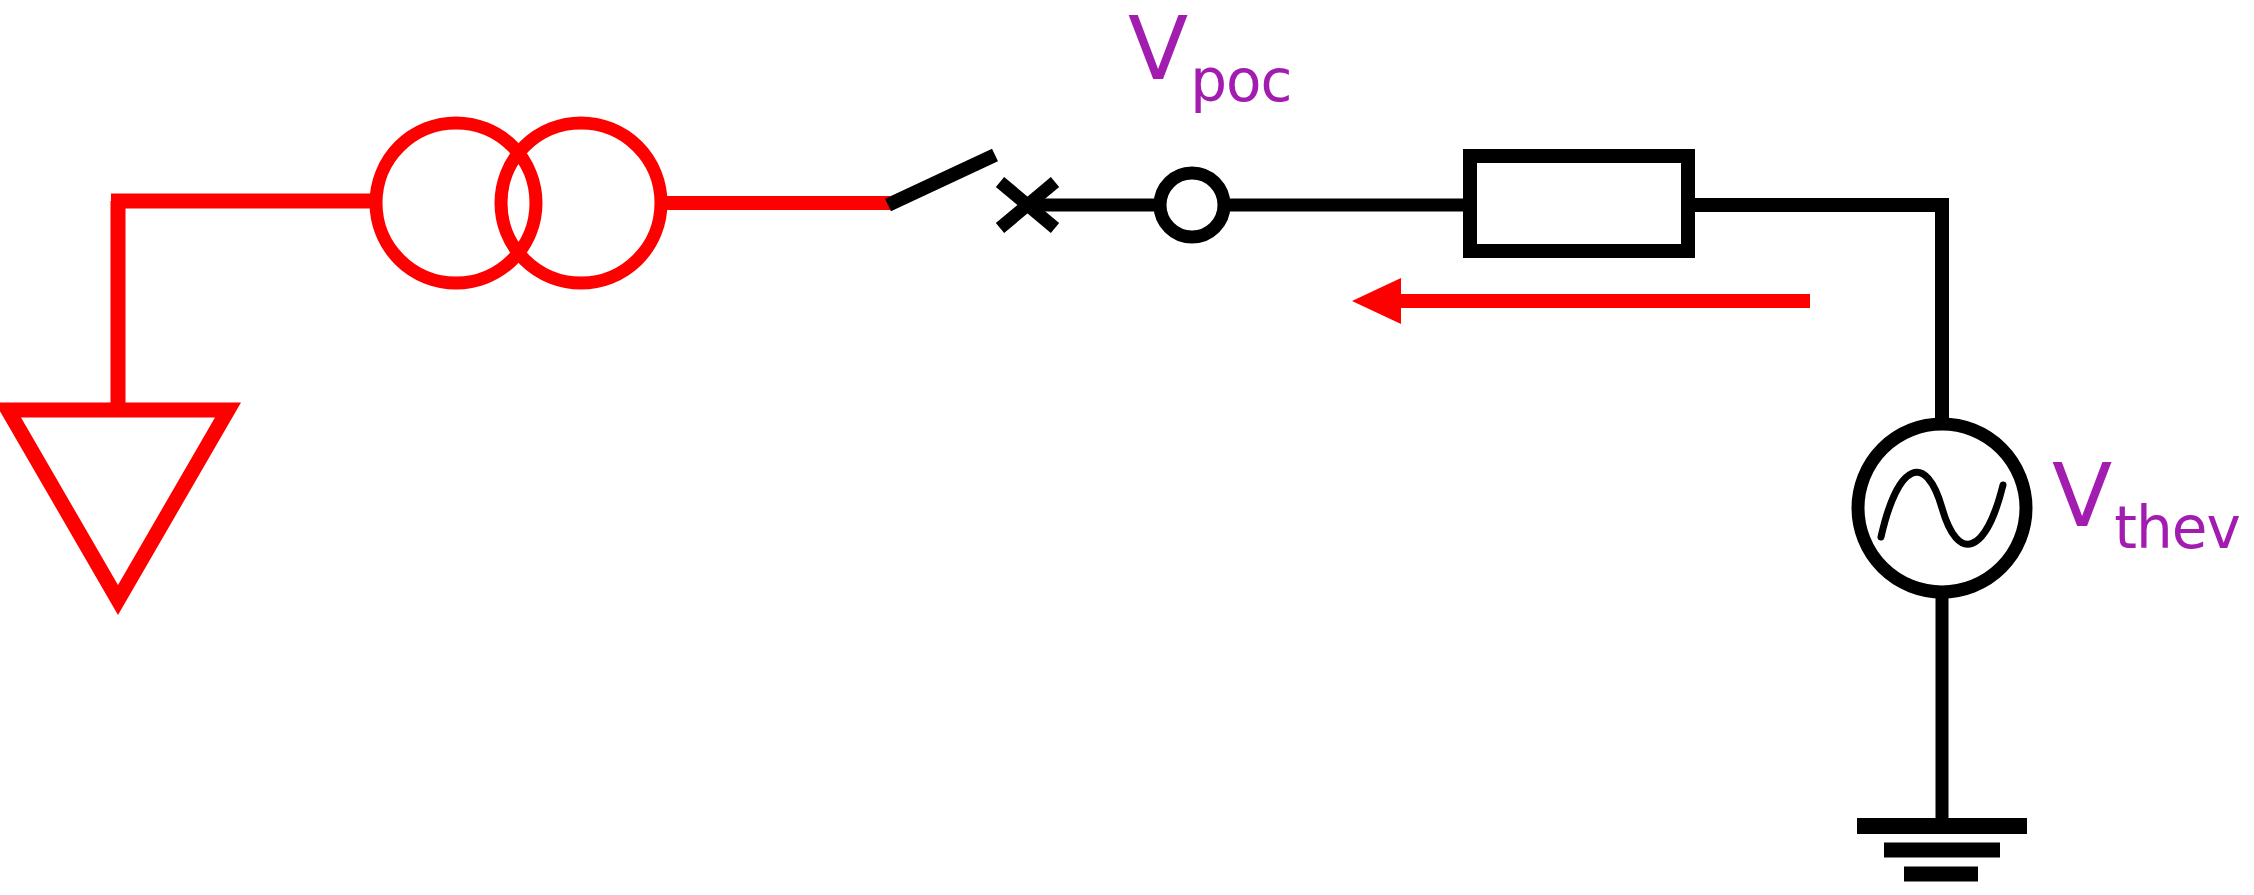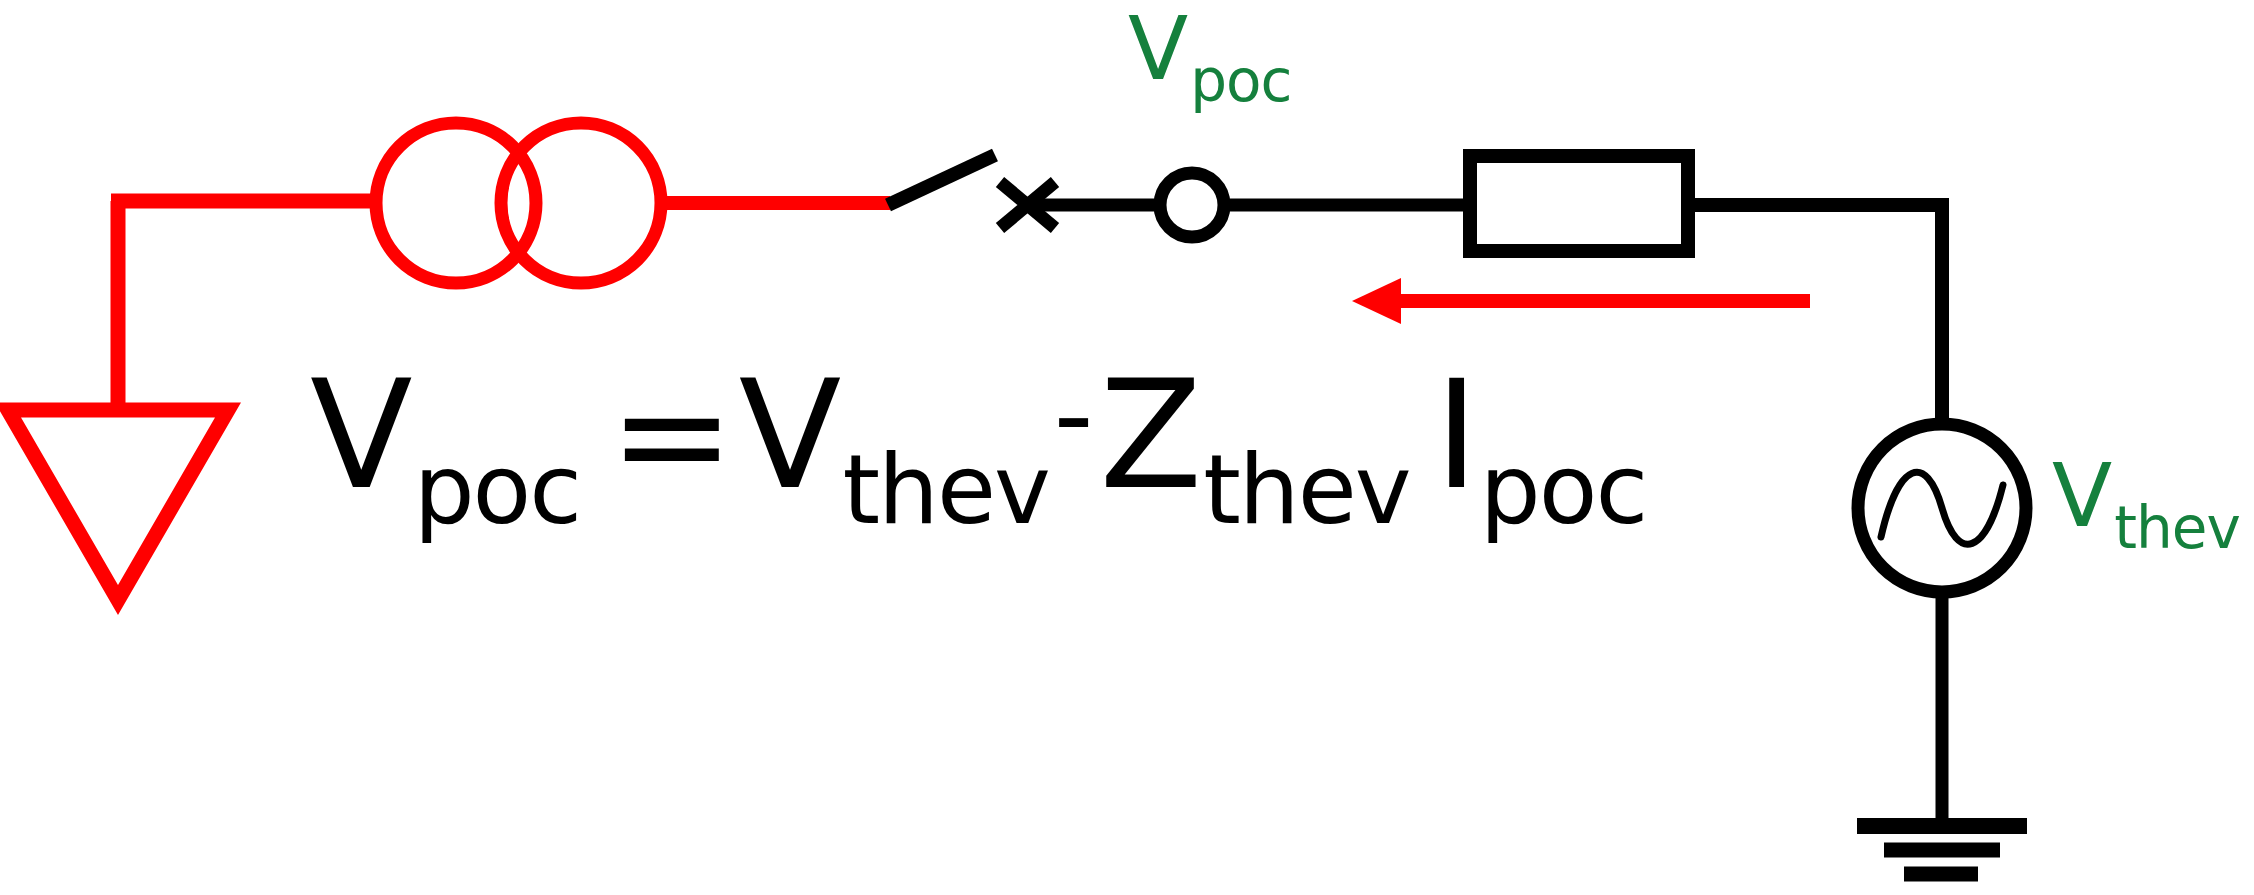--- a/index.html
+++ b/index.html
@@ -20,21 +20,21 @@
   #diagram-svg {
     position: absolute;
     left: 0;
     top: 0;
     width: 2254px;
     height: 895px;
     display: block;
   }
   .lbl {
     position: absolute;
-    color: #15803d;
+    color: #a21caf;
     font-family: "DejaVu Sans", sans-serif;
     font-weight: 400;
     white-space: nowrap;
     line-height: 1;
     user-select: none;
   }
   .lbl .base {
     font-size: 88px;
     letter-spacing: 0px;
   }
@@ -131,17 +131,14 @@
 
   <div class="lbl" style="left:1128px; top:5px;">
     <span class="base">V</span><span class="sub">poc</span>
   </div>
 
 
   <div class="lbl" style="left:2052px; top:452px;text-align:center;">
     <span class="base">V</span><span class="sub">thev</span>
   </div>
 
-  <div id="eq">
-    <span class="ebase">V</span><span class="esub">poc</span><span class="esp"></span><span class="eop">=</span><span class="ebase">V</span><span class="esub">thev</span><span class="eminus">-</span><span class="ebase">Z</span><span class="esub">thev</span><span class="esp"></span><span class="ebase">I</span><span class="esub">poc</span>
-  </div>
 
 </div>
 
 </body></html>

